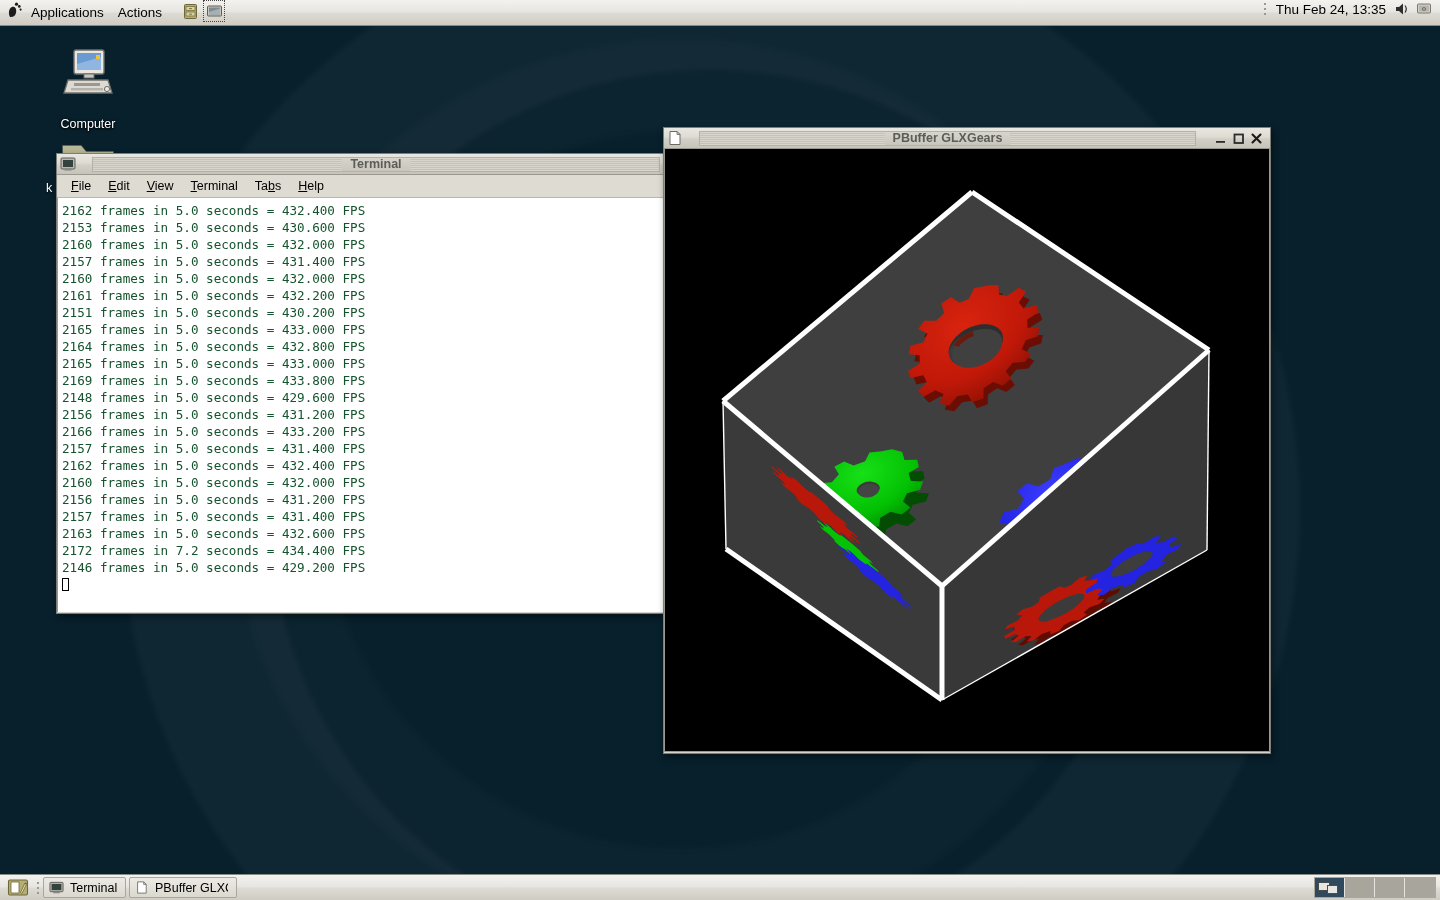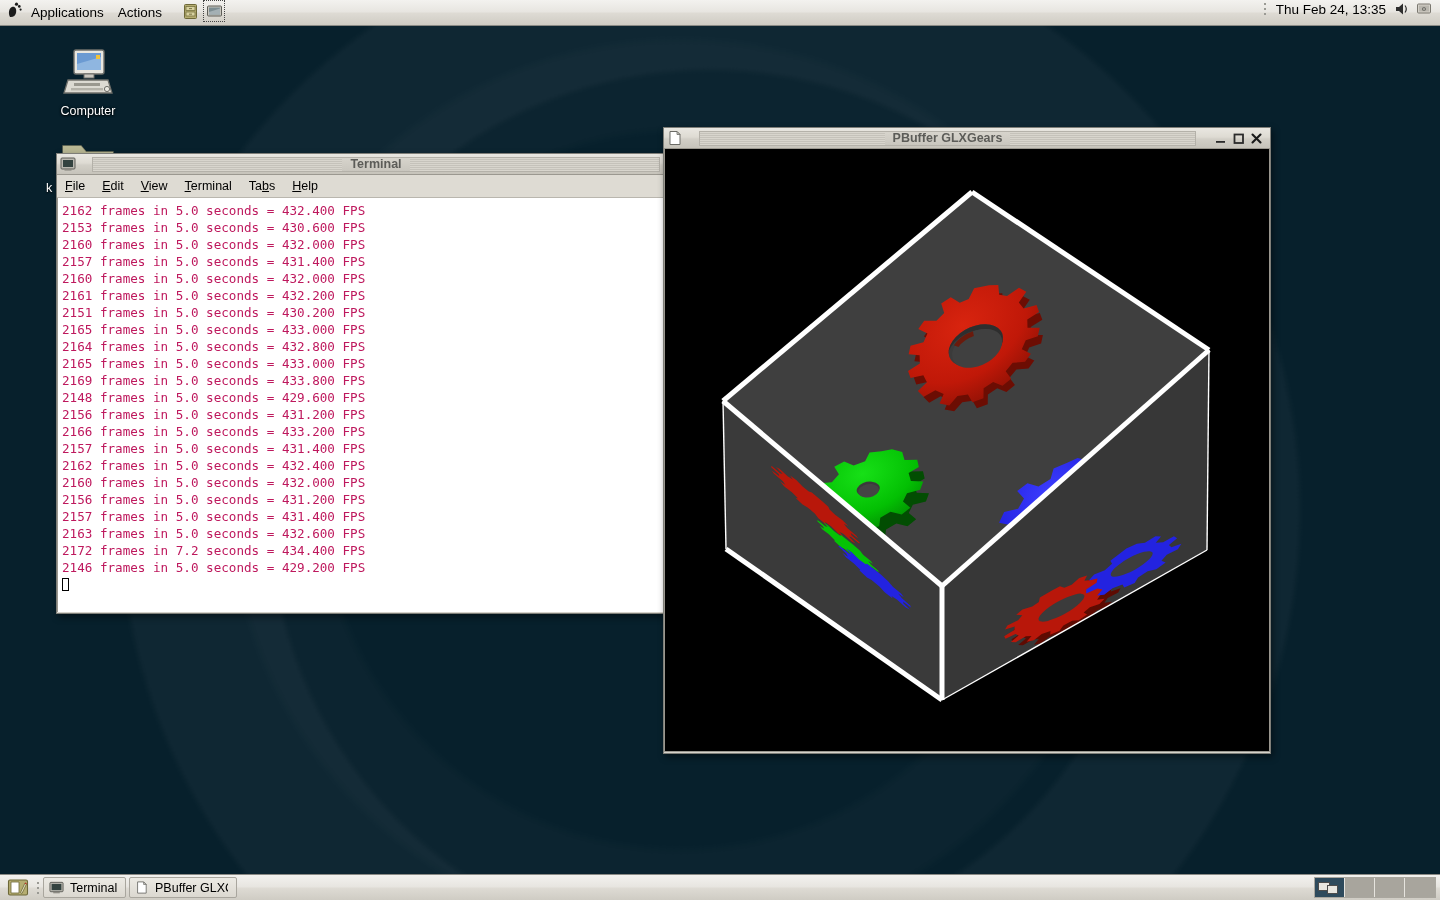--- a/index.html
+++ b/index.html
@@ -50,21 +50,21 @@
   #clock-text { font-size:13.5px; color:#000; padding:0 4px; }
   .grip { width:5px; height:18px; display:flex; flex-direction:column; justify-content:center; gap:3px; align-items:center; }
   .grip i { display:block; width:2px; height:2px; background:#9a9a94; }
 
   
   .desk-icon {
     position:absolute; width:92px; text-align:center; cursor:default;
   }
   .desk-icon .glyph { height:56px; display:flex; align-items:flex-end; justify-content:center; }
   .desk-icon .cap {
-    margin-top:6px; font-size:12.5px; color:#fff;
+    margin-top:19px; font-size:12.5px; color:#fff;
     text-shadow:0 1px 2px rgba(0,0,0,0.95), 0 0 3px rgba(0,0,0,0.8);
   }
 
   
   .win { position:absolute; }
   .win-frame {
     border:1px solid #7e7e78;
     background:#d6d3cb;
     box-shadow:2px 3px 7px rgba(0,0,0,0.45);
   }
@@ -86,34 +86,34 @@
     background:transparent; padding:0 8px; white-space:nowrap;
   }
   .tb-icon { width:16px; height:16px; flex:0 0 16px; }
   .tb-buttons { display:flex; align-items:center; gap:5px; padding:0 4px 0 2px; }
   .tb-btn { width:13px; height:13px; display:flex; align-items:center; justify-content:center; cursor:default; }
 
   
   #terminal-window { left:56px; top:153px; width:608px; height:461px; }
   #term-menubar {
     height:23px; background:#dedbd3; border-bottom:1px solid #b9b6ae;
-    display:flex; align-items:center; gap:1px;
+    display:flex; align-items:center; padding-left:6px; gap:1px;
   }
   .menu-entry {
     font-size:12.5px; color:#000; padding:2px 8px; cursor:default;
   }
   .menu-entry u { text-decoration:underline; }
   #term-body {
     background:#ffffff; height:calc(100% - 45px);
     padding:4px 0 0 4px; overflow:hidden;
     border-left:1px solid #9a978f;
   }
   .term-line {
     font-family:"DejaVu Sans Mono","Liberation Mono",monospace;
-    font-size:12.6px; line-height:17px; color:#be185d;
+    font-size:12.6px; line-height:17px; color:#14532d;
     white-space:pre; letter-spacing:0px;
   }
   #term-cursor {
     display:inline-block; width:7px; height:13px;
     border:1px solid #000; vertical-align:-2px;
   }
 
   
   #gears-window { left:663px; top:127px; width:608px; height:627px; }
   #gl-canvas {

